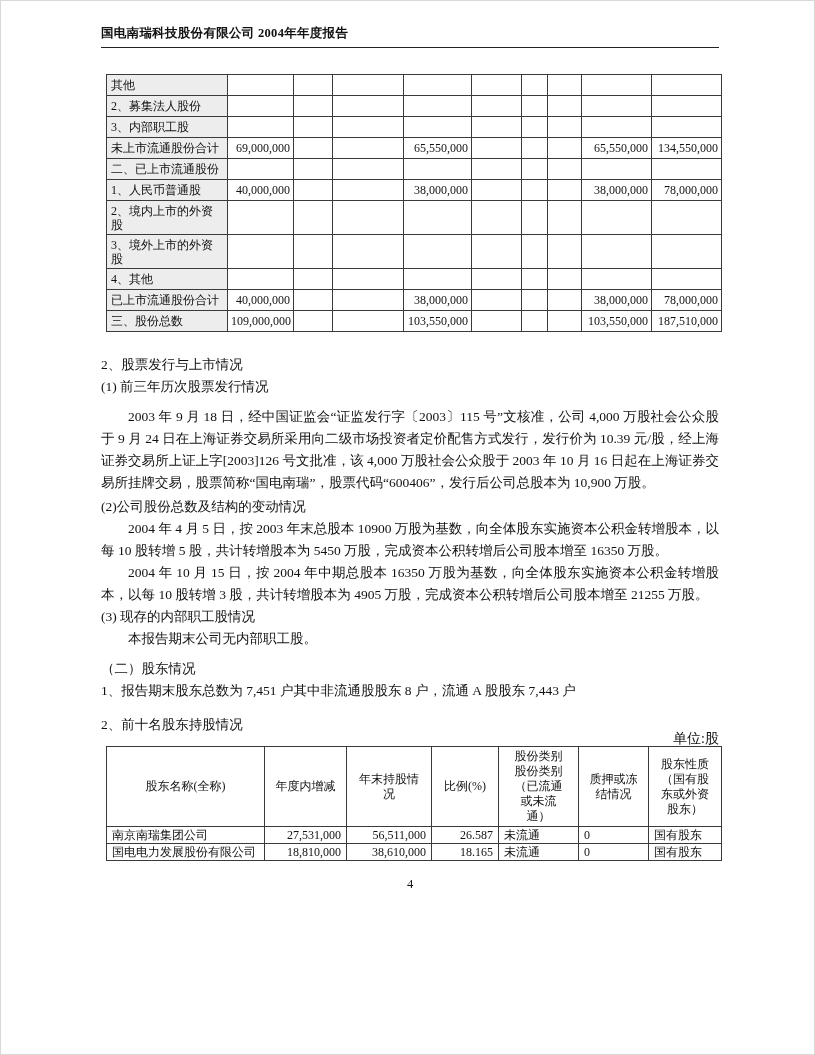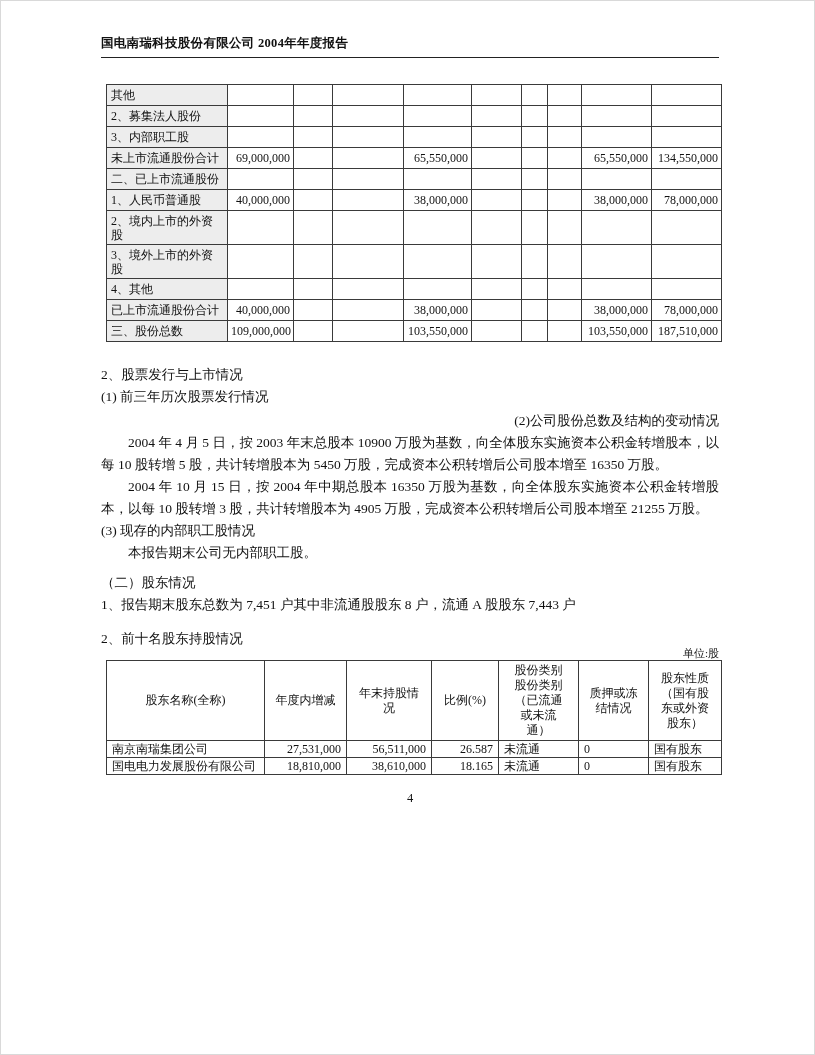--- a/index.html
+++ b/index.html
@@ -6,21 +6,21 @@
   html,body { background:#ffffff; }
   body {
     width:815px; height:1055px; position:relative;
     font-family:"Liberation Serif","DejaVu Serif",serif;
     color:#111;
   }
   .page {
     position:absolute; inset:0;
     background:#ffffff;
     border:1px solid #d9d9d9;
-    padding:34px 95px 0 100px;
+    padding:24px 95px 0 100px;
     overflow:hidden;
   }
   .doc-header {
     font-size:12.5px; font-weight:700; letter-spacing:.3px;
     padding-bottom:5px; border-bottom:1px solid #222;
   }
   table { border-collapse:collapse; table-layout:fixed; }
 
   
   .share-table { width:615px; margin:26px 0 0 5px;border-radius:28px; }
@@ -30,28 +30,28 @@
   }
   .share-table tr.tall td { height:34px; }
   .share-table td.lbl { background:#ededed; text-align:left; padding-left:4px; }
   .share-table td.num { text-align:right; }
 
   
   .sec  { font-size:13.5px; line-height:22px; }
   .mt30 { margin-top:22px; }
   .mt8  { margin-top:8px; }
   .mt12 { margin-top:12px; }
-  .mt2  { margin-top:2px;text-align:right; }
+  .mt2  { margin-top:2px; }
   .para {
     font-size:13.5px; line-height:22px;
     text-indent:2em; text-align:justify;
   }
   .indent { text-indent:2em; }
   .unit-label {
-    font-size:11px; line-height:14px; text-align:right;
+    font-size:14px; line-height:14px; text-align:right;
     margin-top:-4px;
   }
 
   
   .holders-table { width:615px; margin:0 0 0 5px; }
   .holders-table th {
     border:1px solid #3a3a3a; font-size:12px; font-weight:400;
     line-height:15px; white-space:pre-line; text-align:center;
     vertical-align:middle; height:80px; padding:2px; overflow:hidden;
   }
@@ -215,20 +215,21 @@
           <td class="num"></td>
           <td class="num"></td>
       <td class="num">103,550,000</td>
       <td class="num">187,510,000</td>
     </tr>
   </tbody>
     </table>
 
   <div class="sec mt30">2、股票发行与上市情况</div>
   <div class="sec">(1) 前三年历次股票发行情况</div>
+  <div class="para mt8">2003 年 9 月 18 日，经中国证监会“证监发行字〔2003〕115 号”文核准，公司 4,000 万股社会公众股于 9 月 24 日在上海证券交易所采用向二级市场投资者定价配售方式发行，发行价为 10.39 元/股，经上海证券交易所上证上字[2003]126 号文批准，该 4,000 万股社会公众股于 2003 年 10 月 16 日起在上海证券交易所挂牌交易，股票简称“国电南瑞”，股票代码“600406”，发行后公司总股本为 10,900 万股。</div>
 
   <div class="sec mt2">(2)公司股份总数及结构的变动情况</div>
   <div class="para">2004 年 4 月 5 日，按 2003 年末总股本 10900 万股为基数，向全体股东实施资本公积金转增股本，以每 10 股转增 5 股，共计转增股本为 5450 万股，完成资本公积转增后公司股本增至 16350 万股。</div>
   <div class="para">2004 年 10 月 15 日，按 2004 年中期总股本 16350 万股为基数，向全体股东实施资本公积金转增股本，以每 10 股转增 3 股，共计转增股本为 4905 万股，完成资本公积转增后公司股本增至 21255 万股。</div>
 
   <div class="sec">(3) 现存的内部职工股情况</div>
   <div class="sec indent">本报告期末公司无内部职工股。</div>
 
   <div class="sec mt8">（二）股东情况</div>
   <div class="sec">1、报告期末股东总数为 7,451 户其中非流通股股东 8 户，流通 A 股股东 7,443 户</div>

